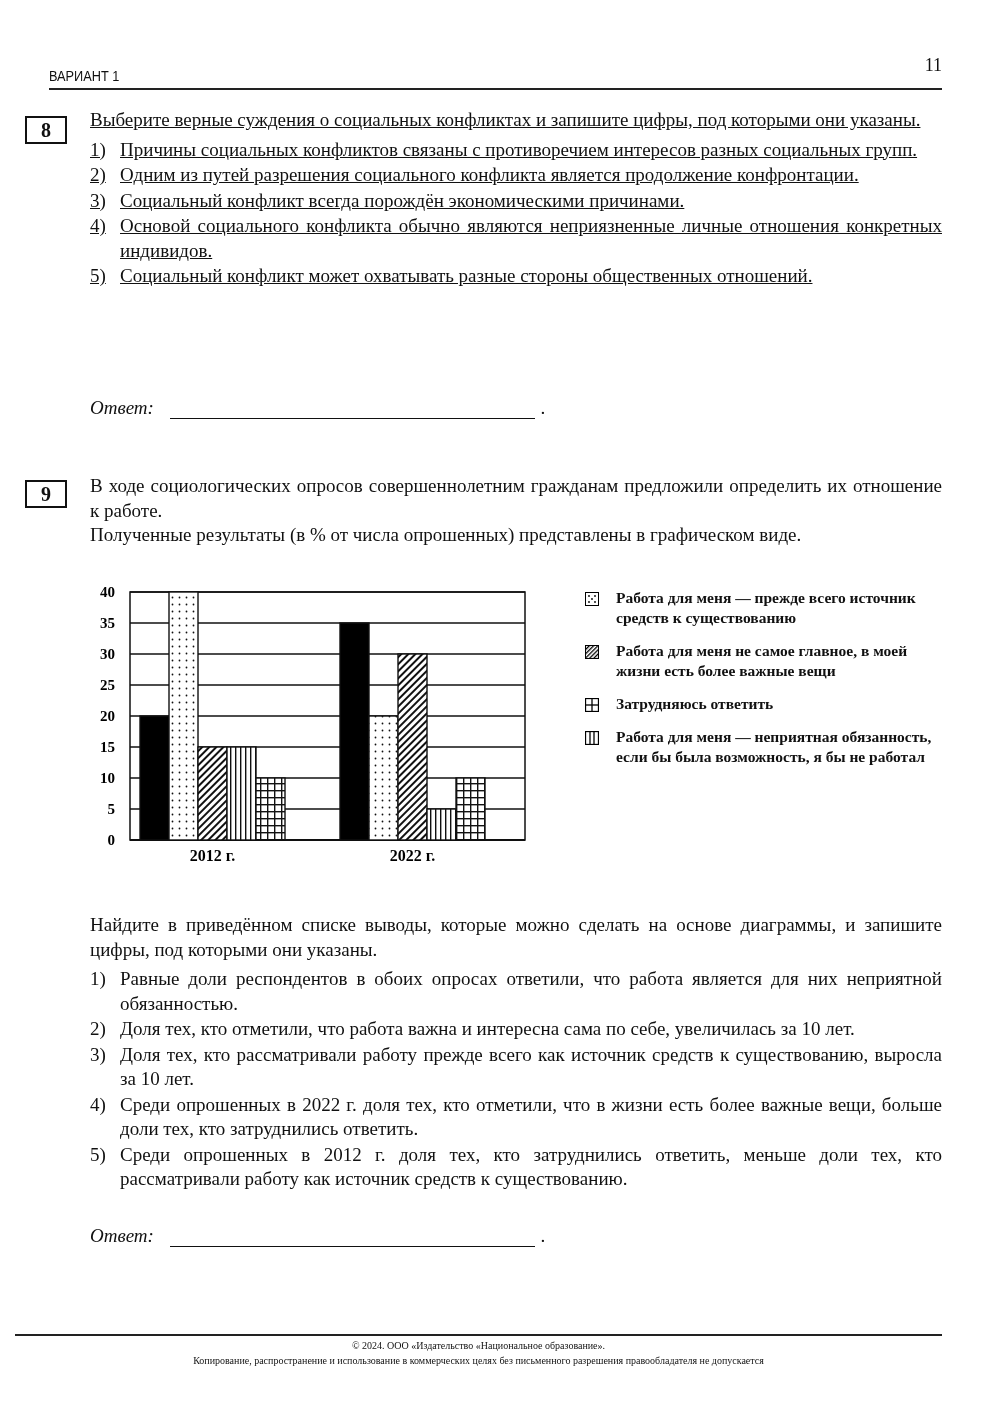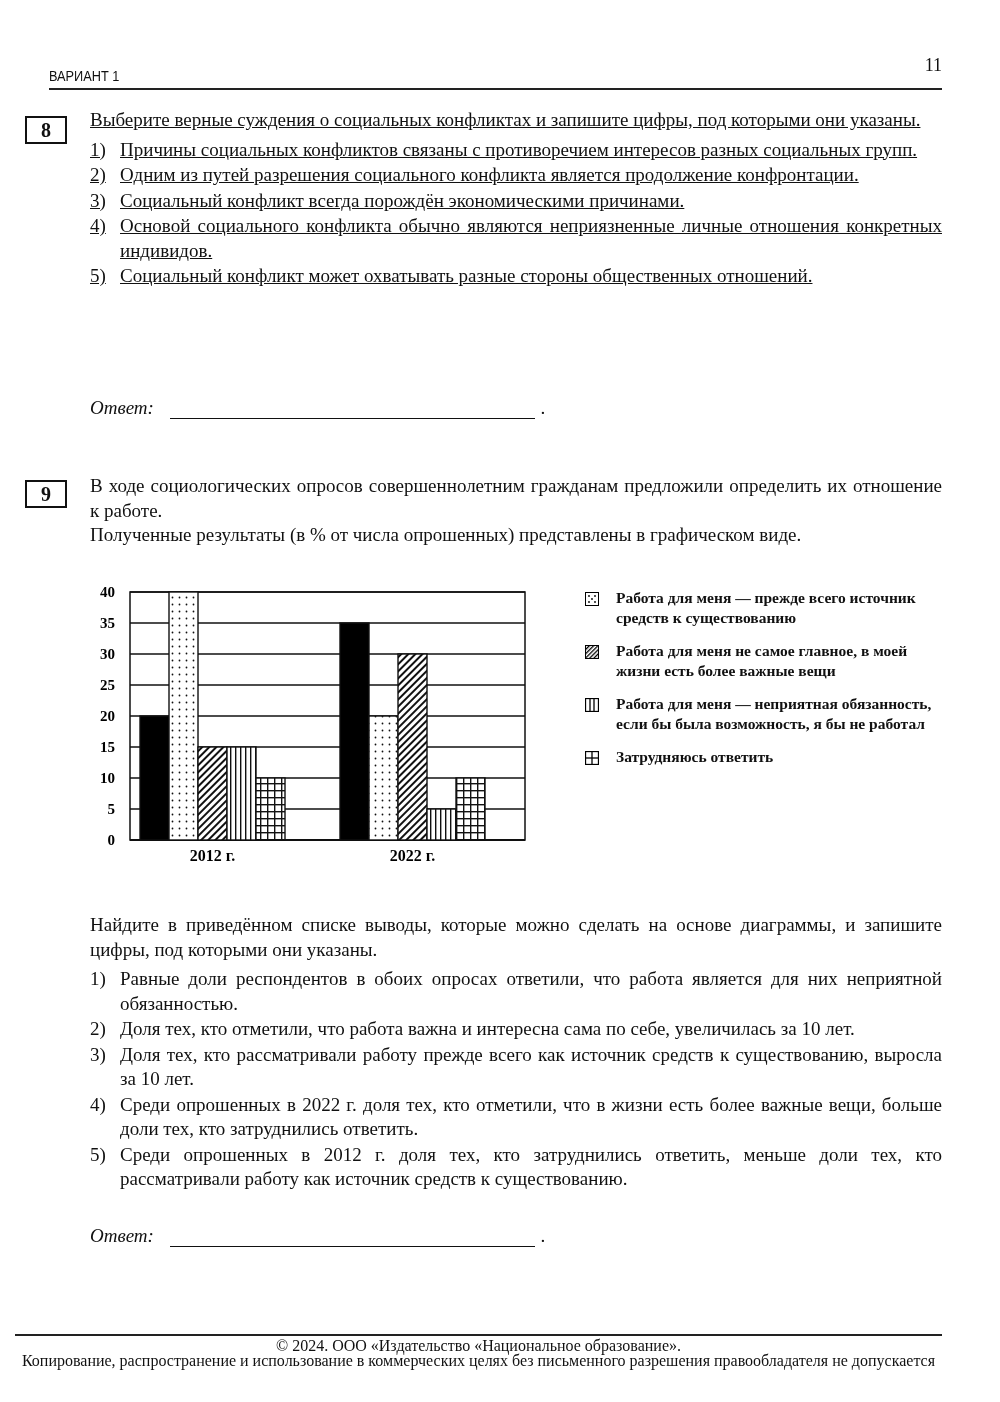--- a/index.html
+++ b/index.html
@@ -17,21 +17,21 @@
   .opt .n { width:30px; flex:none; }
   .opt .t { flex:1; text-align:justify; }
   .answer { position:absolute; left:90px; font-size:19px; display:flex; align-items:flex-end;font-style:italic; }
   .answer .line { width:365px; border-bottom:1.5px solid #111; margin-left:16px; height:18px; }
   .answer .dot { margin-left:6px; }
   .chart { position:absolute; left:85px; top:580px; width:460px; height:290px; }
   .legend { position:absolute; left:585px; top:588px; width:360px; font-size:15.5px; line-height:20px; font-weight:bold; }
   .leg-item { display:flex; margin-bottom:13px; }
   .leg-sw { width:14px; height:14px; flex:none; margin-right:17px; margin-top:4px; }
   .footer { position:absolute; left:15px; right:58px; top:1334px; border-top:2px solid #222; text-align:center;
-            font-size:16px; font-family:"Liberation Serif",serif; }
+            font-size:10px; font-family:"Liberation Serif",serif; }
   .footer div { line-height:15px; }
 </style>
 </head>
 <body>
 
 <div class="hdr">
   <span class="left">ВАРИАНТ 1</span>
   <span class="right">11</span>
 </div>
 
@@ -164,38 +164,38 @@
     </div>
     <div class="leg-item">
       <svg class="leg-sw" viewBox="0 0 14 14">
         <defs>
           <pattern id="lg-diag" width="3" height="3" patternUnits="userSpaceOnUse" patternTransform="rotate(45)">
             <rect width="3" height="3" fill="#fff"></rect>
             <rect width="1.3" height="3" fill="#000"></rect>
           </pattern>
         </defs>
         <rect x="0.5" y="0.5" width="13" height="13" fill="#fff" stroke="#000" stroke-width="1.3"></rect>
+        <line x1="7" y1="0" x2="7" y2="14" stroke="#000" stroke-width="1.3"></line>
+        <line x1="0" y1="7" x2="14" y2="7" stroke="#000" stroke-width="1.3"></line>
+      </svg>
+      <span>Затрудняюсь ответить</span>
+    </div>
+    <div class="leg-item">
+      <svg class="leg-sw" viewBox="0 0 14 14">
+        <defs>
+          <pattern id="lg-diag" width="3" height="3" patternUnits="userSpaceOnUse" patternTransform="rotate(45)">
+            <rect width="3" height="3" fill="#fff"></rect>
+            <rect width="1.3" height="3" fill="#000"></rect>
+          </pattern>
+        </defs>
+        <rect x="0.5" y="0.5" width="13" height="13" fill="#fff" stroke="#000" stroke-width="1.3"></rect>
         <line x1="5" y1="0" x2="5" y2="14" stroke="#000" stroke-width="1.3"></line>
         <line x1="9" y1="0" x2="9" y2="14" stroke="#000" stroke-width="1.3"></line>
       </svg>
       <span>Работа для меня — неприятная обязанность, если бы была возможность, я бы не работал</span>
-    </div>
-    <div class="leg-item">
-      <svg class="leg-sw" viewBox="0 0 14 14">
-        <defs>
-          <pattern id="lg-diag" width="3" height="3" patternUnits="userSpaceOnUse" patternTransform="rotate(45)">
-            <rect width="3" height="3" fill="#fff"></rect>
-            <rect width="1.3" height="3" fill="#000"></rect>
-          </pattern>
-        </defs>
-        <rect x="0.5" y="0.5" width="13" height="13" fill="#fff" stroke="#000" stroke-width="1.3"></rect>
-        <line x1="7" y1="0" x2="7" y2="14" stroke="#000" stroke-width="1.3"></line>
-        <line x1="0" y1="7" x2="14" y2="7" stroke="#000" stroke-width="1.3"></line>
-      </svg>
-      <span>Затрудняюсь ответить</span>
     </div>
   </div>
 
 <div class="text" style="top:913px;">
   <p style="margin-bottom:5px;">Найдите в приведённом списке выводы, которые можно сделать на основе диаграммы, и запишите цифры, под которыми они указаны.</p>
   <div id="q9-options">
       <div class="opt">
         <span class="n">1)</span>
         <span class="t">Равные доли респондентов в обоих опросах ответили, что работа является для них неприятной обязанностью.</span>
       </div>

